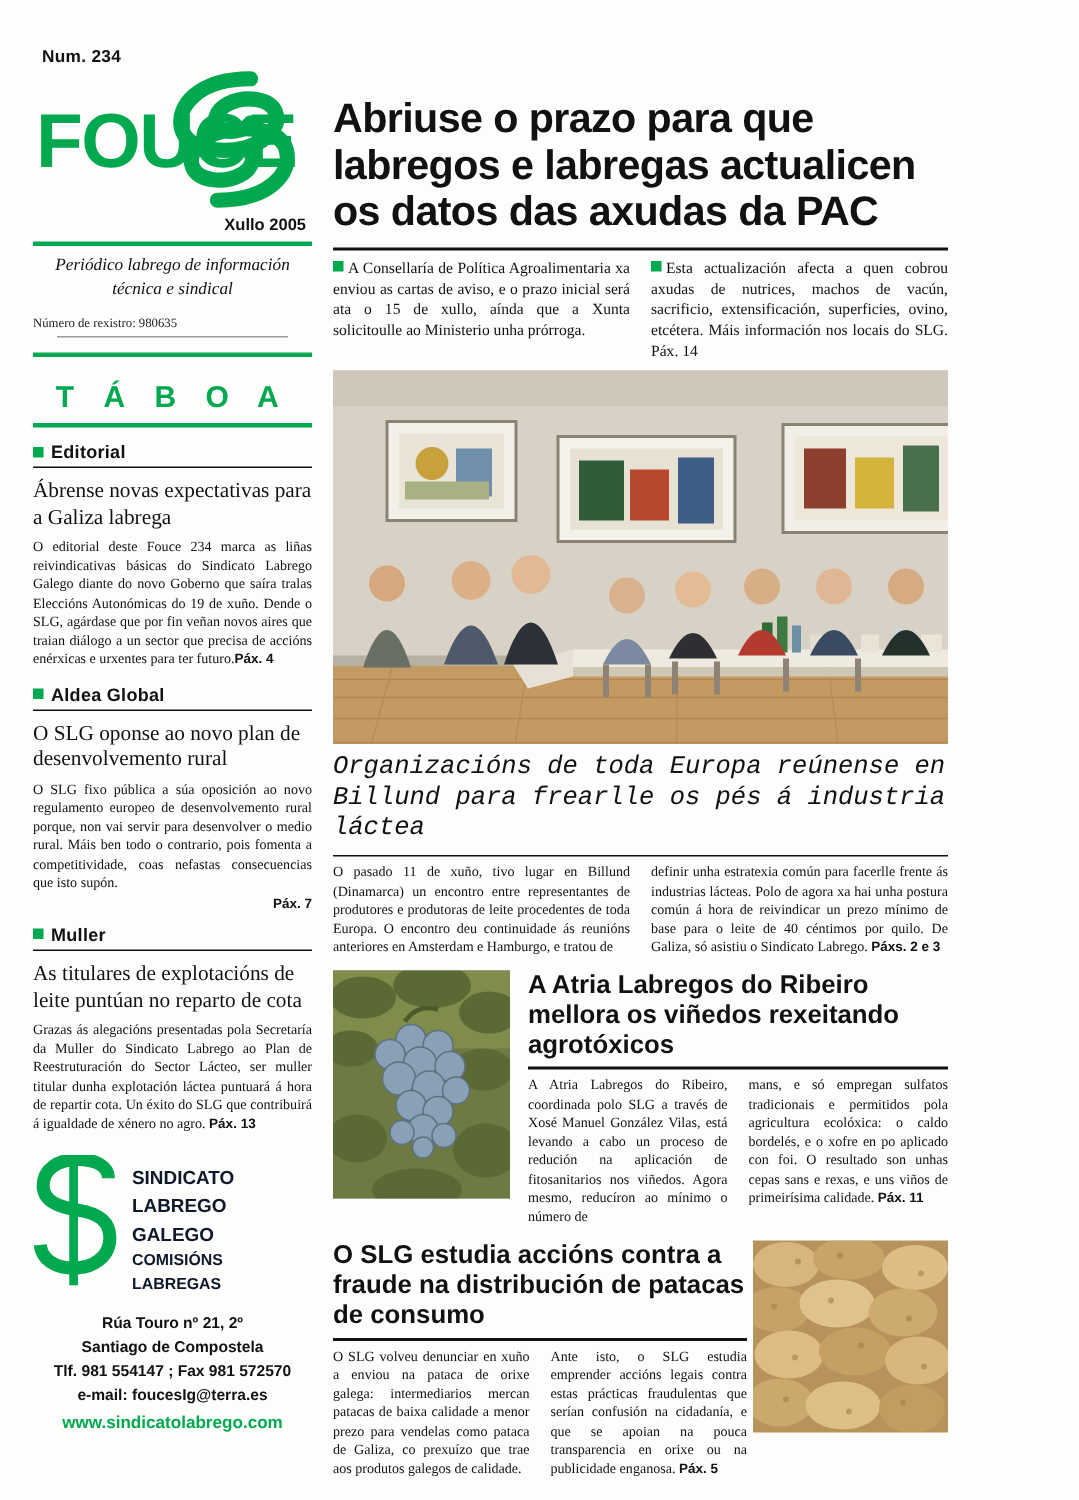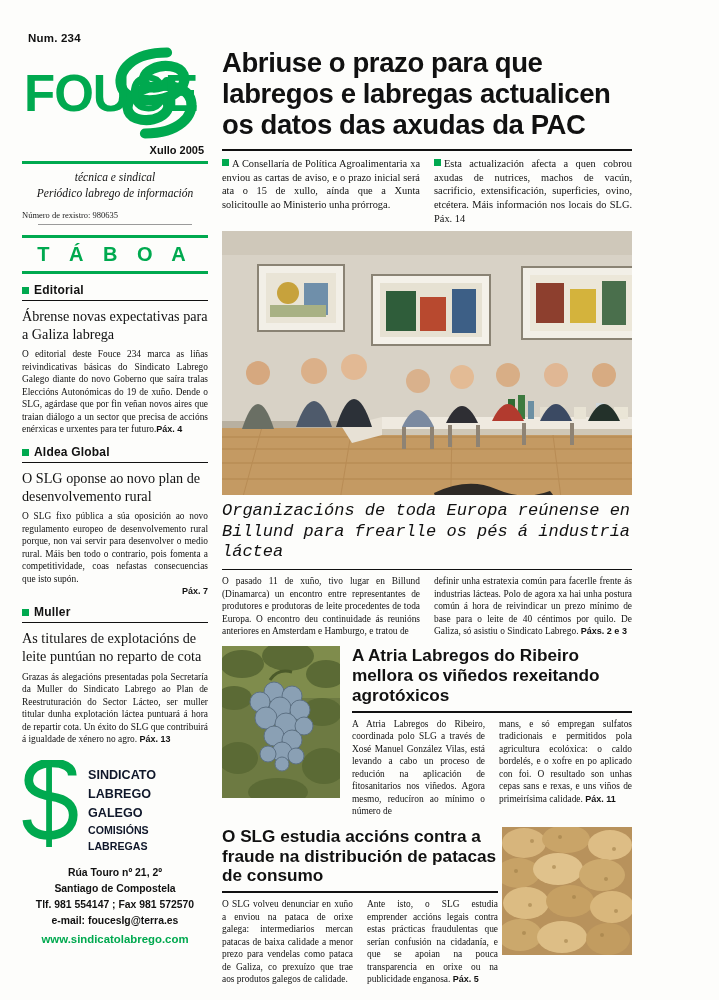--- a/index.html
+++ b/index.html
@@ -88,21 +88,21 @@
   .reg-rule {
     height: 1px;
     background: #9a9a9a;
     margin: 4px 16px 0 16px;
   }
 
   .taboa-box {
     margin-top: 10px;
     border-top: 3px solid #00a94f;
     border-bottom: 3px solid #00a94f;
-    padding: 5px 0 5px 0;
+    padding: 16px 0 5px 0;
     text-align: center;
   }
   .taboa-box span {
     font-family: "Liberation Sans", sans-serif;
     font-weight: bold;
     font-size: 20px;
     letter-spacing: 7px;
     color: #00a94f;
   }
 
@@ -189,21 +189,21 @@
     display: flex;
     flex-direction: column;
     min-width: 0;
   }
   .lead-head {
     font-family: "Liberation Sans", sans-serif;
     font-weight: bold;
     font-size: 27.5px;
     line-height: 1.12;
     letter-spacing: -0.4px;
-    margin: 30px 0 0 0;
+    margin: 46px 0 0 0;
   }
   .lead-rule {
     height: 2px;
     background: #111;
     margin: 9px 0 6px 0;
   }
   .two-col {
     display: flex;
     gap: 14px;
   }
@@ -286,22 +286,22 @@
     <div class="masthead">
       <svg class="swirl" viewBox="0 0 100 100">
         <path d="M62 6 C24 6 8 26 12 42 C16 58 42 60 58 56 C74 52 84 40 80 30 C76 20 58 18 46 24 C36 29 34 38 40 42 C46 46 58 44 62 38" fill="none" stroke="#00a94f" stroke-width="11" stroke-linecap="round"></path>
         <path d="M38 94 C76 94 92 74 88 58 C84 42 58 40 42 44 C26 48 16 60 20 70 C24 80 42 82 54 76 C64 71 66 62 60 58" fill="none" stroke="#00a94f" stroke-width="11" stroke-linecap="round"></path>
       </svg>
       <div class="logo-word">FOUCE</div>
     </div>
 
     <div class="date-line">Xullo 2005</div>
     <div class="rule-green"></div>
+    <div class="sub-it">Periódico labrego de información</div>
     <div class="sub-it">técnica e sindical</div>
-    <div class="sub-it">Periódico labrego de información</div>
     <div class="registro">Número de rexistro: 980635</div>
     <div class="reg-rule"></div>
 
     <div class="taboa-box">
       <span>T Á B O A</span>
     </div>
 
     <div class="sec-head">
       <span class="sq"></span>
       <b>Editorial</b>

